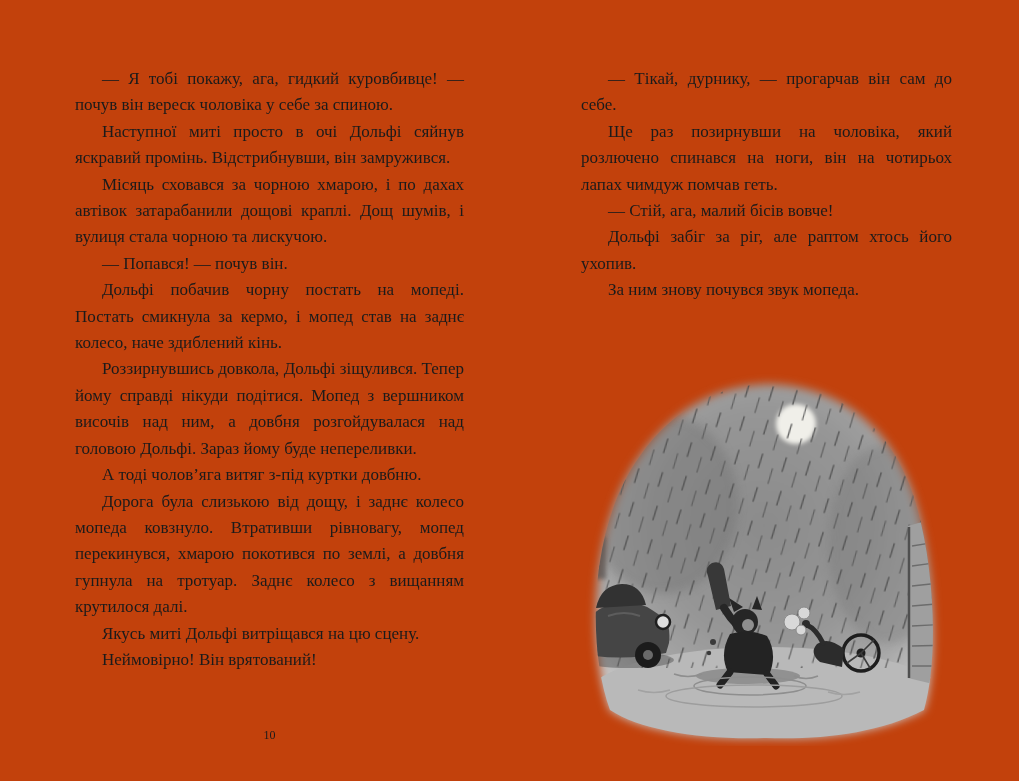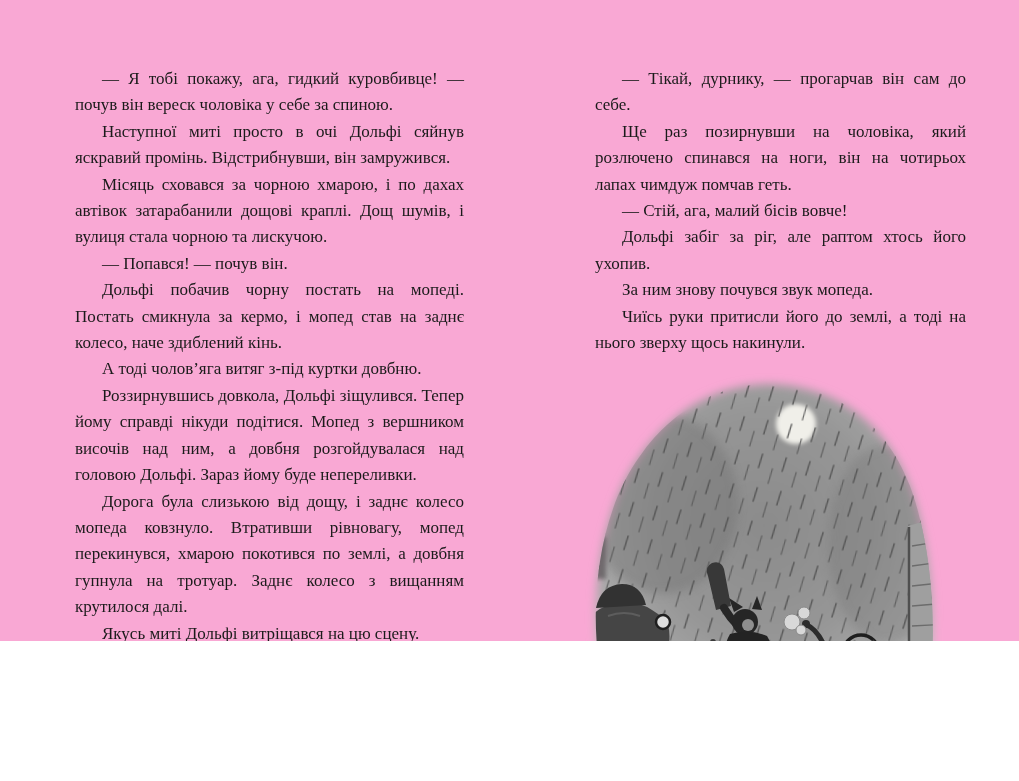--- a/index.html
+++ b/index.html
@@ -1,35 +1,35 @@
 <!DOCTYPE html>
 <html lang="uk"><head>
 <meta charset="utf-8">
 <style>
   * { box-sizing: border-box; }
   html, body { margin: 0; padding: 0; background: #ffffff; }
   .spread {
     position: relative;
     width: 1019px;
-    height: 641px;
-    background: #f9a8d4;
+    height: 781px;
+    background: #c2410c;
     font-family: "Liberation Serif", "DejaVu Serif", serif;
     color: #1b1b1b;
     overflow: hidden;
     outline: 1px solid #ececec;
   }
   .text-col {
     position: absolute;
     top: 66px;
     font-size: 17px;
     line-height: 26.4px;
     text-align: justify;
   }
   .col-left  { left: 75px;  width: 389px; }
-  .col-right { left: 595px; width: 371px; }
+  .col-right { left: 581px; width: 371px; }
   .text-col p { margin: 0; text-indent: 27px; }
   .page-number {
     position: absolute;
     left: 75px;
     width: 389px;
     top: 728px;
     text-align: center;
     font-size: 12px;
     color: #1b1b1b;
   }
@@ -45,35 +45,34 @@
 <body>
 
 <div class="spread">
 
   <div class="text-col col-left">
     <p>— Я тобі покажу, ага, гидкий куровбивце! — почув він вереск чоловіка у себе за спиною.</p>
     <p>Наступної миті просто в очі Дольфі сяйнув яскравий промінь. Відстрибнувши, він замружився.</p>
     <p>Місяць сховався за чорною хмарою, і по дахах автівок затарабанили дощові краплі. Дощ шумів, і вулиця стала чорною та лискучою.</p>
     <p>— Попався! — почув він.</p>
     <p>Дольфі побачив чорну постать на мопеді. Постать смикнула за кермо, і мопед став на заднє колесо, наче здиблений кінь.</p>
+    <p>Роззирнувшись довкола, Дольфі зіщулився. Тепер йому справді нікуди подітися. Мопед з вершником височів над ним, а довбня розгойдувалася над головою Дольфі. Зараз йому буде непереливки.</p>
     <p>А тоді чоловʼяга витяг з-під куртки довбню.</p>
-    <p>Роззирнувшись довкола, Дольфі зіщулився. Тепер йому справді нікуди подітися. Мопед з вершником височів над ним, а довбня розгойдувалася над головою Дольфі. Зараз йому буде непереливки.</p>
     <p>Дорога була слизькою від дощу, і заднє колесо мопеда ковзнуло. Втративши рівновагу, мопед перекинувся, хмарою покотився по землі, а довбня гупнула на тротуар. Заднє колесо з вищанням крутилося далі.</p>
     <p>Якусь миті Дольфі витріщався на цю сцену.</p>
     <p>Неймовірно! Він врятований!</p>
   </div>
   <div class="page-number">10</div>
 
   <div class="text-col col-right">
     <p>— Тікай, дурнику, — прогарчав він сам до себе.</p>
     <p>Ще раз позирнувши на чоловіка, який розлючено спинався на ноги, він на чотирьох лапах чимдуж помчав геть.</p>
     <p>— Стій, ага, малий бісів вовче!</p>
     <p>Дольфі забіг за ріг, але раптом хтось його ухопив.</p>
     <p>За ним знову почувся звук мопеда.</p>
-    <p>Чиїсь руки притисли його до землі, а тоді на нього зверху щось накинули.</p>
   </div>
 
   <div class="illustration">
     <svg viewBox="0 0 375 392" width="375" height="392" role="img">
       <defs>
         <radialGradient id="wash" cx="50%" cy="40%" r="65%">
           <stop offset="0%" stop-color="#8b8b8b"></stop>
           <stop offset="50%" stop-color="#969696"></stop>
           <stop offset="80%" stop-color="#a9a9a9"></stop>
           <stop offset="100%" stop-color="#c9c9c9"></stop>

